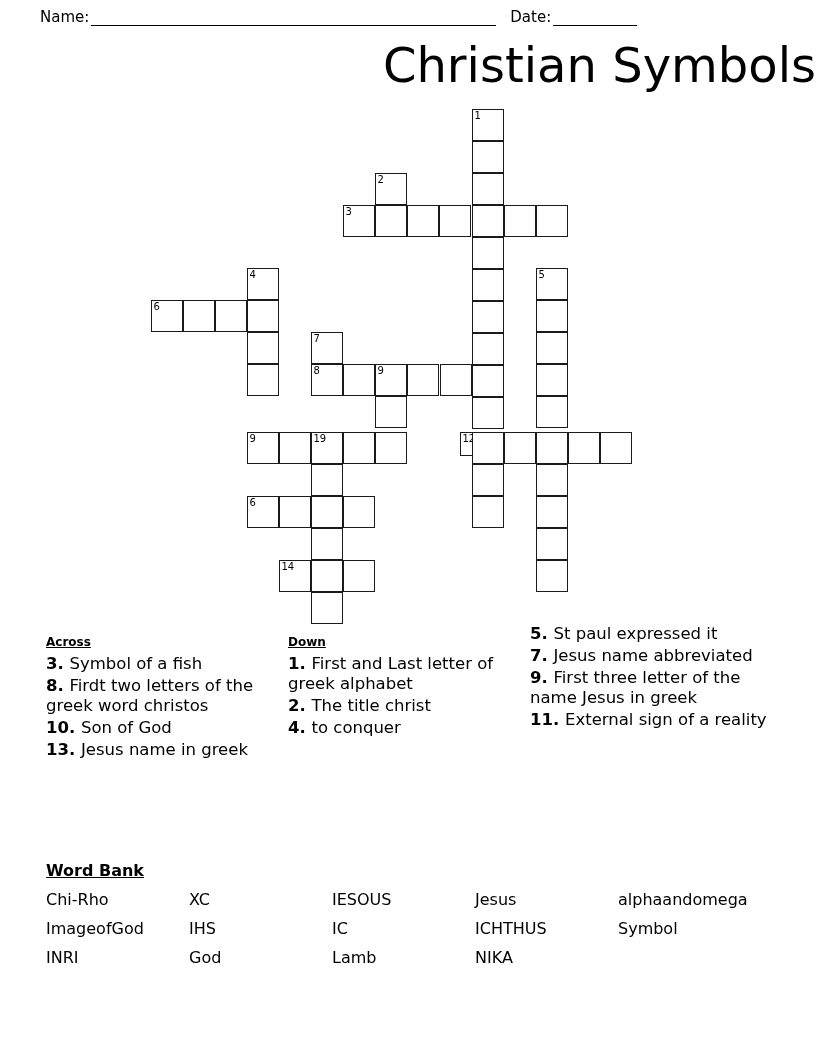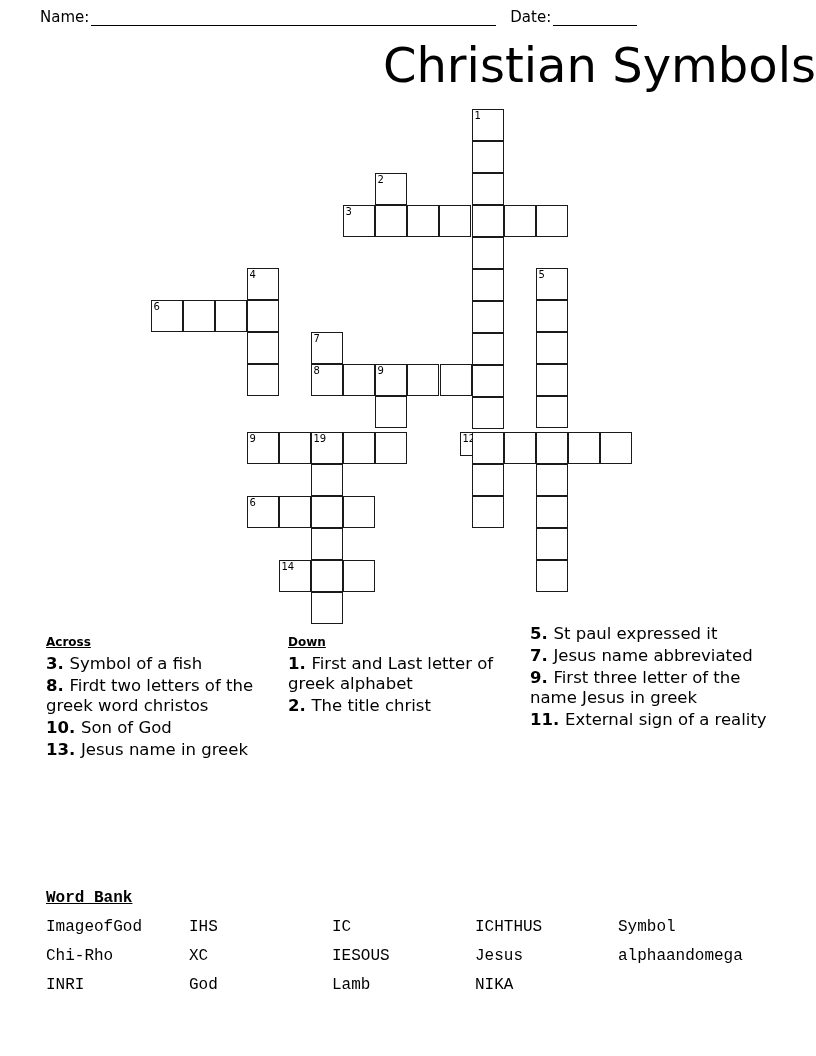--- a/index.html
+++ b/index.html
@@ -111,23 +111,22 @@
     margin: 0 0 2px 0;
   }
   .clue-item .cnum {
     font-weight: bold;
   }
 
   
   .word-bank {
     position: absolute;
     left: 46px;
-    top: 888px;
+    top: 861px;
     width: 740px;
-    font-family: Liberation Mono, monospace;
   }
   .wb-heading {
     font-size: 16px;
     line-height: 20px;
     font-weight: bold;
     text-decoration: underline;
     margin-bottom: 9px;
   }
   .wb-row {
     display: flex;
@@ -254,47 +253,48 @@
       <div class="clue-heading">Across</div>
       <div class="clue-item"><span class="cnum">3. </span><span class="ctext">Symbol of a fish</span></div>
       <div class="clue-item"><span class="cnum">8. </span><span class="ctext">Firdt two letters of the greek word christos</span></div>
       <div class="clue-item"><span class="cnum">10. </span><span class="ctext">Son of God</span></div>
       <div class="clue-item"><span class="cnum">13. </span><span class="ctext">Jesus name in greek</span></div>
     </div>
   <div class="clue-col clue-col-2" id="clue-col-2">
       <div class="clue-heading">Down</div>
       <div class="clue-item"><span class="cnum">1. </span><span class="ctext">First and Last letter of greek alphabet</span></div>
       <div class="clue-item"><span class="cnum">2. </span><span class="ctext">The title christ</span></div>
+      <div class="clue-item"><span class="cnum">4. </span><span class="ctext">to conquer</span></div>
     </div>
   <div class="clue-col clue-col-3" id="clue-col-3">
       <div class="clue-item"><span class="cnum">5. </span><span class="ctext">St paul expressed it</span></div>
       <div class="clue-item"><span class="cnum">7. </span><span class="ctext">Jesus name abbreviated</span></div>
       <div class="clue-item"><span class="cnum">9. </span><span class="ctext">First three letter of the name Jesus in greek</span></div>
       <div class="clue-item"><span class="cnum">11. </span><span class="ctext">External sign of a reality</span></div>
     </div>
 </div>
 
 <div class="word-bank">
   <div class="wb-heading">Word Bank</div>
   <div id="word-bank-rows">
+      <div class="wb-row">
+        <div class="wb-cell">Chi-Rho</div>
+        <div class="wb-cell">XC</div>
+        <div class="wb-cell">IESOUS</div>
+        <div class="wb-cell">Jesus</div>
+        <div class="wb-cell">alphaandomega</div>
+      </div>
       <div class="wb-row">
         <div class="wb-cell">ImageofGod</div>
         <div class="wb-cell">IHS</div>
         <div class="wb-cell">IC</div>
         <div class="wb-cell">ICHTHUS</div>
         <div class="wb-cell">Symbol</div>
       </div>
       <div class="wb-row">
-        <div class="wb-cell">Chi-Rho</div>
-        <div class="wb-cell">XC</div>
-        <div class="wb-cell">IESOUS</div>
-        <div class="wb-cell">Jesus</div>
-        <div class="wb-cell">alphaandomega</div>
-      </div>
-      <div class="wb-row">
         <div class="wb-cell">INRI</div>
         <div class="wb-cell">God</div>
         <div class="wb-cell">Lamb</div>
         <div class="wb-cell">NIKA</div>
         <div class="wb-cell empty"></div>
       </div>
     </div>
 </div>
 
 </body></html>

